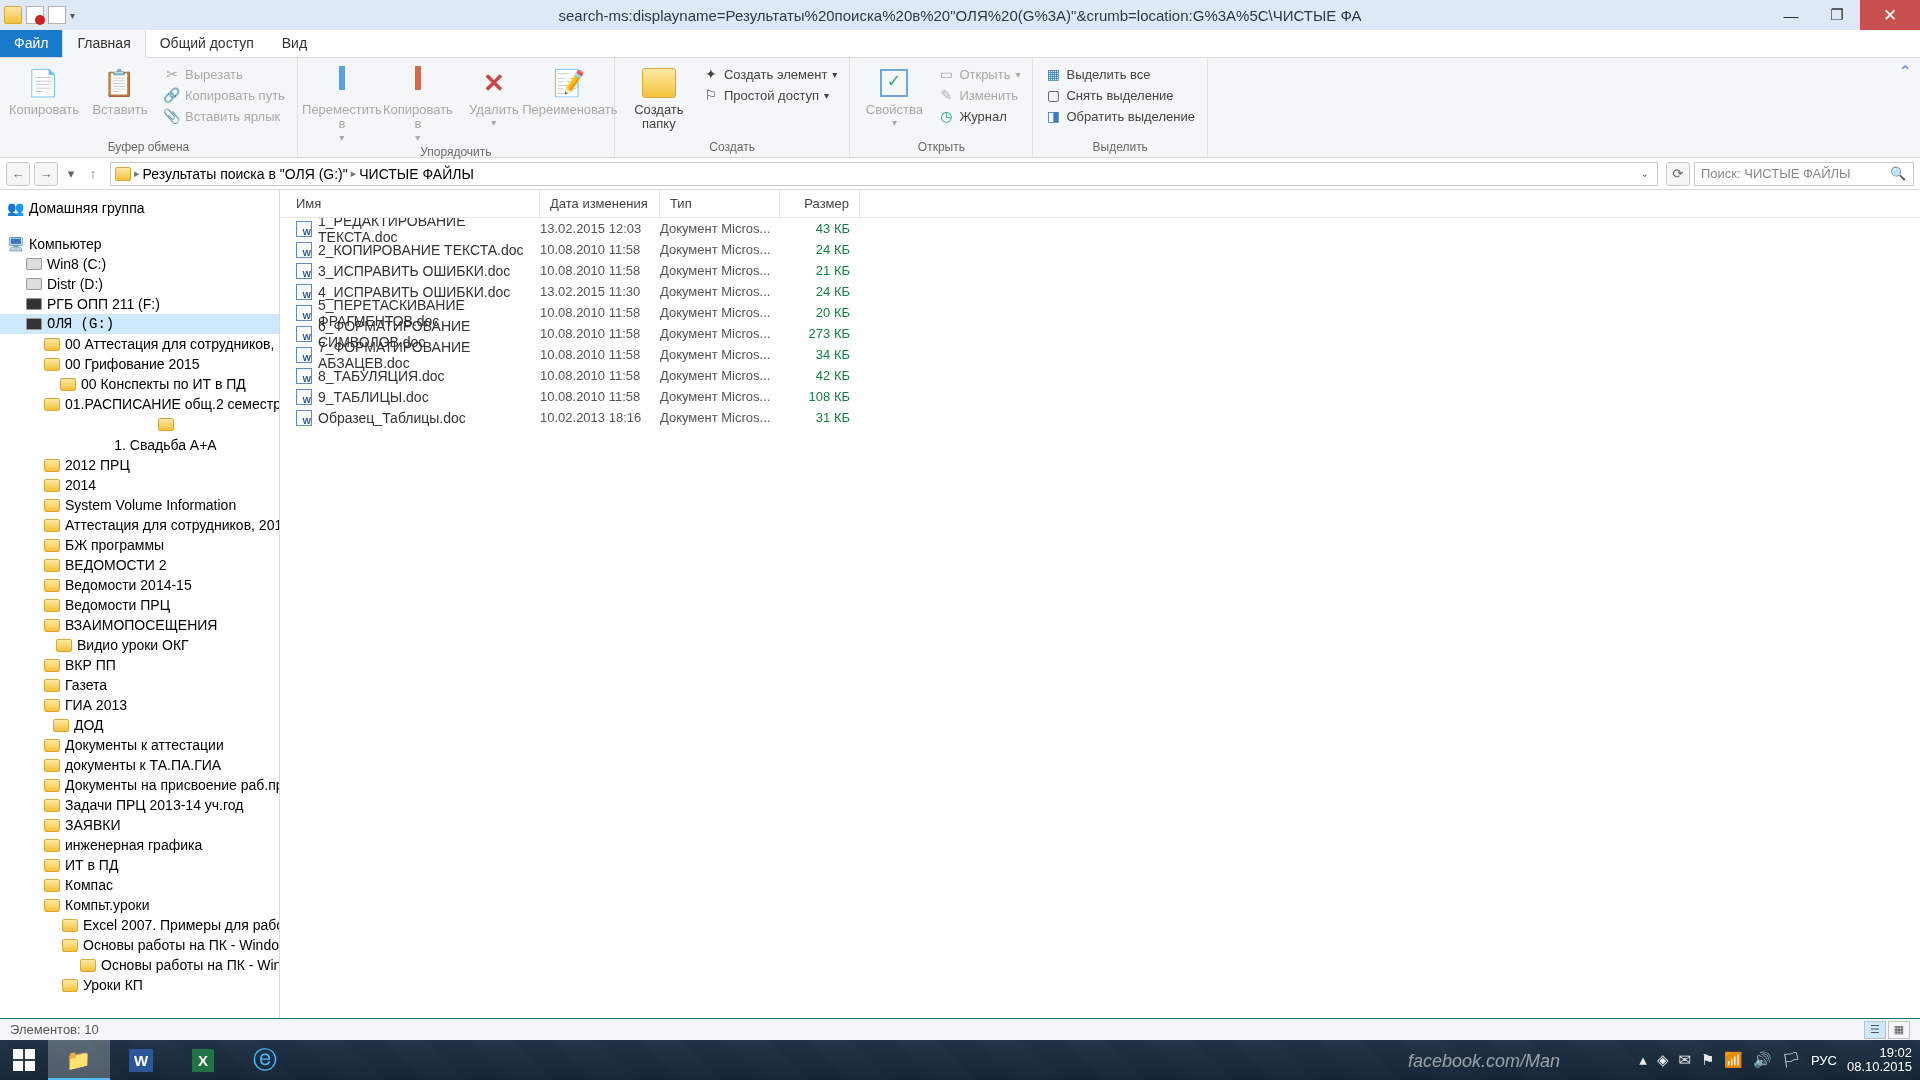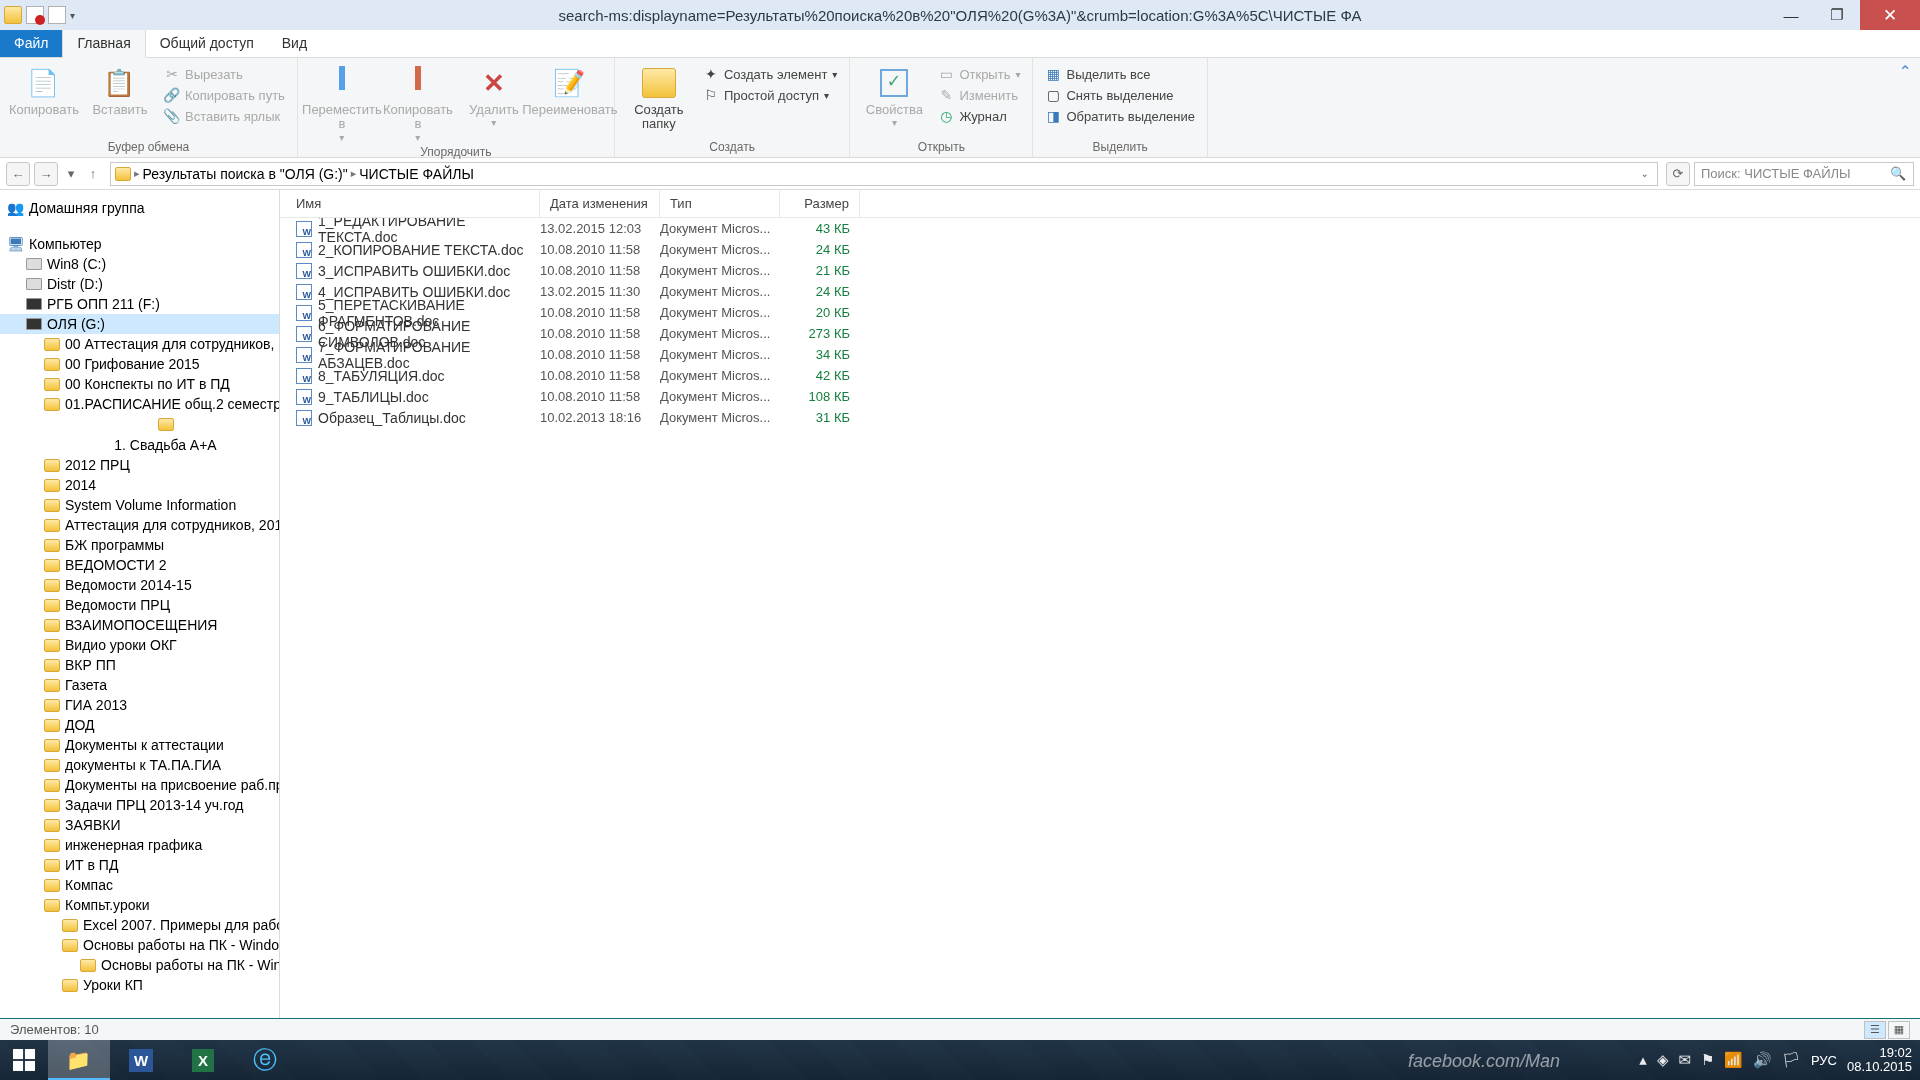--- a/index.html
+++ b/index.html
@@ -299,36 +299,36 @@
       </div><div class="tnode" style="padding-left: 26px;">
         <span class="ti">
           <span class="drive"></span>
         </span>
         <span>Distr (D:)</span>
       </div><div class="tnode" style="padding-left: 26px;">
         <span class="ti">
           <span class="drive usb"></span>
         </span>
         <span>РГБ ОПП 211 (F:)</span>
-      </div><div class="tnode sel" style="padding-left: 26px;">
+      </div><div class="tnode sel" style="padding-left: 26px; font-family: Liberation Mono, monospace;">
         <span class="ti">
           <span class="drive usb"></span>
         </span>
         <span>ОЛЯ (G:)</span>
       </div><div class="tnode" style="padding-left: 44px;">
         <span class="ti">
           <span class="fold"></span>
         </span>
         <span>00 Аттестация для сотрудников,  2014</span>
       </div><div class="tnode" style="padding-left: 44px;">
         <span class="ti">
           <span class="fold"></span>
         </span>
         <span>00 Грифование 2015</span>
-      </div><div class="tnode" style="padding-left: 44px;">
+      </div><div class="tnode" style="padding-left: 60px;">
         <span class="ti">
           <span class="fold"></span>
         </span>
         <span>00 Конспекты по ИТ в ПД</span>
       </div><div class="tnode" style="padding-left: 44px;">
         <span class="ti">
           <span class="fold"></span>
         </span>
         <span>01.РАСПИСАНИЕ общ.2 семестр</span>
       </div><div class="tnode" style="padding-left: 52px; flex-direction: column;">
@@ -374,41 +374,41 @@
       </div><div class="tnode" style="padding-left: 44px;">
         <span class="ti">
           <span class="fold"></span>
         </span>
         <span>Ведомости ПРЦ</span>
       </div><div class="tnode" style="padding-left: 44px;">
         <span class="ti">
           <span class="fold"></span>
         </span>
         <span>ВЗАИМОПОСЕЩЕНИЯ</span>
-      </div><div class="tnode" style="padding-left: 44px;">
+      </div><div class="tnode" style="padding-left: 44px; margin-left: 12px;">
         <span class="ti">
           <span class="fold"></span>
         </span>
         <span>Видио уроки ОКГ</span>
       </div><div class="tnode" style="padding-left: 44px;">
         <span class="ti">
           <span class="fold"></span>
         </span>
         <span>ВКР ПП</span>
       </div><div class="tnode" style="padding-left: 44px;">
         <span class="ti">
           <span class="fold"></span>
         </span>
         <span>Газета</span>
       </div><div class="tnode" style="padding-left: 44px;">
         <span class="ti">
           <span class="fold"></span>
         </span>
         <span>ГИА 2013</span>
-      </div><div class="tnode" style="padding-left: 44px;">
+      </div><div class="tnode" style="padding-left: 44px; margin-left: 9px;">
         <span class="ti">
           <span class="fold"></span>
         </span>
         <span>ДОД</span>
       </div><div class="tnode" style="padding-left: 44px;">
         <span class="ti">
           <span class="fold"></span>
         </span>
         <span>Документы к аттестации</span>
       </div><div class="tnode" style="padding-left: 44px;">

